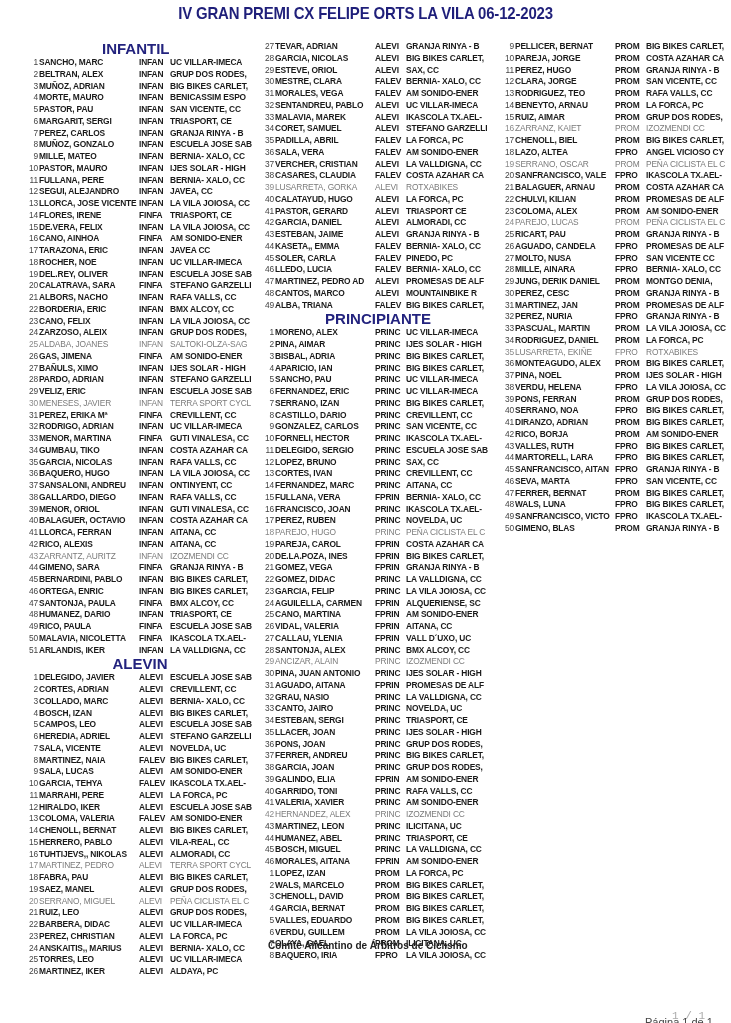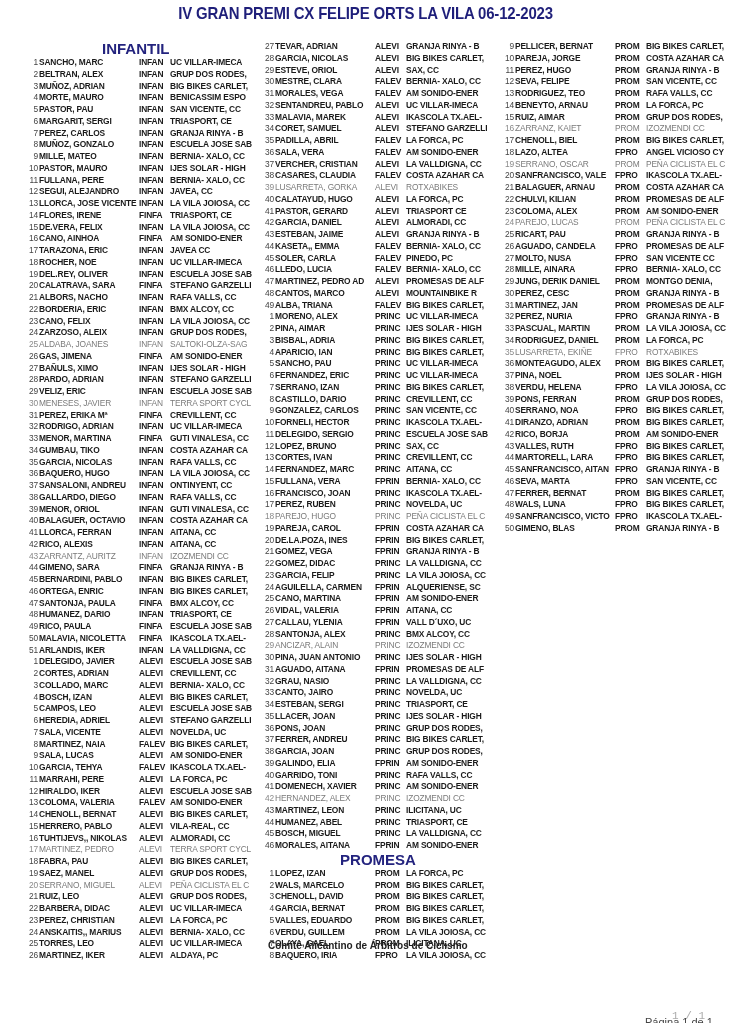--- a/index.html
+++ b/index.html
@@ -333,20 +333,21 @@
       <span class="name">MALAVIA, NICOLETTA</span>
       <span class="cat">FINFA</span>
       <span class="club">IKASCOLA TX.AEL-</span>
     </div>
     <div class="row">
       <span class="num">51</span>
       <span class="name">ARLANDIS, IKER</span>
       <span class="cat">INFAN</span>
       <span class="club">LA VALLDIGNA, CC</span>
     </div>
+    <div class="section-head">ALEVIN</div>
     <div class="row">
       <span class="num">1</span>
       <span class="name">DELEGIDO, JAVIER</span>
       <span class="cat">ALEVI</span>
       <span class="club">ESCUELA JOSE SAB</span>
     </div>
     <div class="row">
       <span class="num">2</span>
       <span class="name">CORTES, ADRIAN</span>
       <span class="cat">ALEVI</span>
@@ -629,20 +630,21 @@
       <span class="name">CANTOS, MARCO</span>
       <span class="cat">ALEVI</span>
       <span class="club">MOUNTAINBIKE R</span>
     </div>
     <div class="row">
       <span class="num">49</span>
       <span class="name">ALBA, TRIANA</span>
       <span class="cat">FALEV</span>
       <span class="club">BIG BIKES CARLET,</span>
     </div>
+    <div class="section-head">PRINCIPIANTE</div>
     <div class="row">
       <span class="num">1</span>
       <span class="name">MORENO, ALEX</span>
       <span class="cat">PRINC</span>
       <span class="club">UC VILLAR-IMECA</span>
     </div>
     <div class="row">
       <span class="num">2</span>
       <span class="name">PINA, AIMAR</span>
       <span class="cat">PRINC</span>
@@ -871,21 +873,21 @@
       <span class="club">AM SONIDO-ENER</span>
     </div>
     <div class="row">
       <span class="num">40</span>
       <span class="name">GARRIDO, TONI</span>
       <span class="cat">PRINC</span>
       <span class="club">RAFA VALLS, CC</span>
     </div>
     <div class="row">
       <span class="num">41</span>
-      <span class="name">DOMENECH, XAVIER</span>
+      <span class="name">VALERIA, XAVIER</span>
       <span class="cat">PRINC</span>
       <span class="club">AM SONIDO-ENER</span>
     </div>
     <div class="row dim">
       <span class="num">42</span>
       <span class="name">HERNANDEZ, ALEX</span>
       <span class="cat">PRINC</span>
       <span class="club">IZOZMENDI CC</span>
     </div>
     <div class="row">
@@ -905,21 +907,20 @@
       <span class="name">BOSCH, MIGUEL</span>
       <span class="cat">PRINC</span>
       <span class="club">LA VALLDIGNA, CC</span>
     </div>
     <div class="row">
       <span class="num">46</span>
       <span class="name">MORALES, AITANA</span>
       <span class="cat">FPRIN</span>
       <span class="club">AM SONIDO-ENER</span>
     </div>
-    <div class="section-head">PROMESA</div>
     <div class="row">
       <span class="num">1</span>
       <span class="name">LOPEZ, IZAN</span>
       <span class="cat">PROM</span>
       <span class="club">LA FORCA, PC</span>
     </div>
     <div class="row">
       <span class="num">2</span>
       <span class="name">WALS, MARCELO</span>
       <span class="cat">PROM</span>
@@ -976,21 +977,21 @@
       <span class="club">COSTA AZAHAR CA</span>
     </div>
     <div class="row">
       <span class="num">11</span>
       <span class="name">PEREZ, HUGO</span>
       <span class="cat">PROM</span>
       <span class="club">GRANJA RINYA - B</span>
     </div>
     <div class="row">
       <span class="num">12</span>
-      <span class="name">SEVA, FELIPE</span>
+      <span class="name">CLARA, JORGE</span>
       <span class="cat">PROM</span>
       <span class="club">SAN VICENTE, CC</span>
     </div>
     <div class="row">
       <span class="num">13</span>
       <span class="name">RODRIGUEZ, TEO</span>
       <span class="cat">PROM</span>
       <span class="club">RAFA VALLS, CC</span>
     </div>
     <div class="row">

